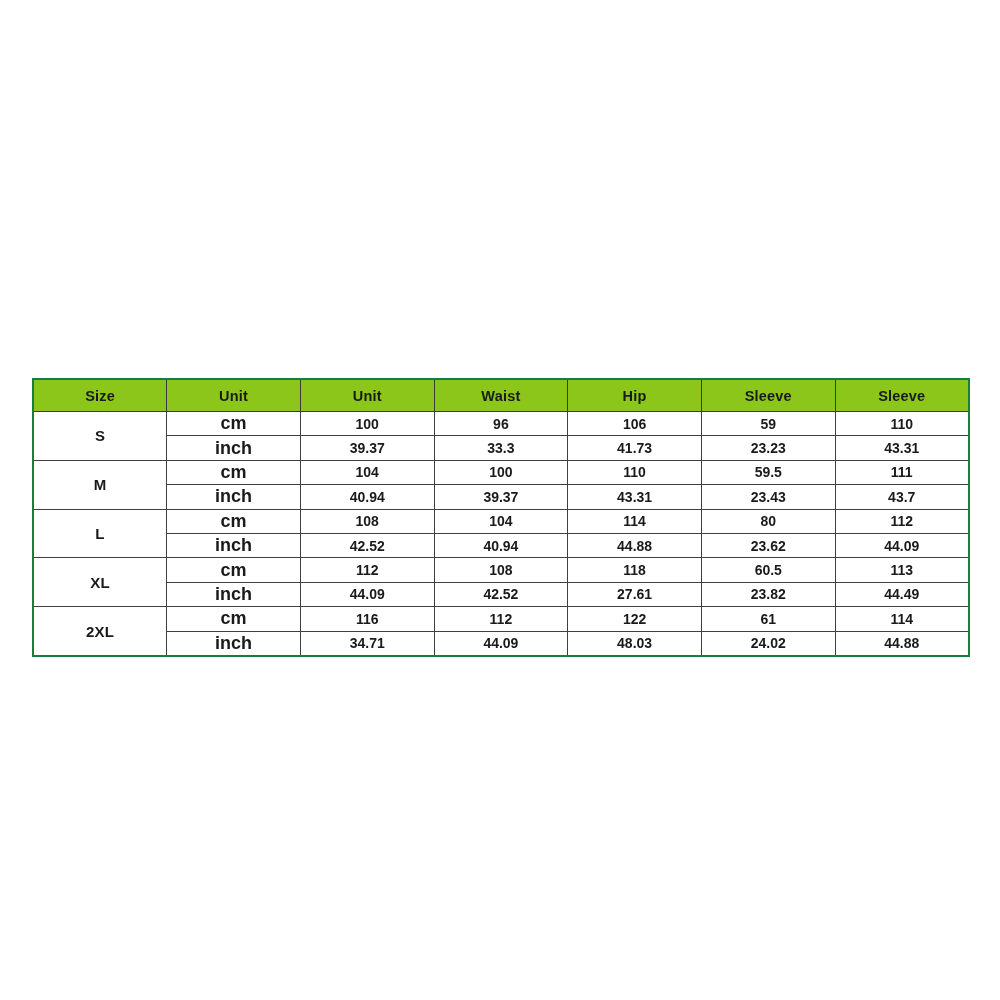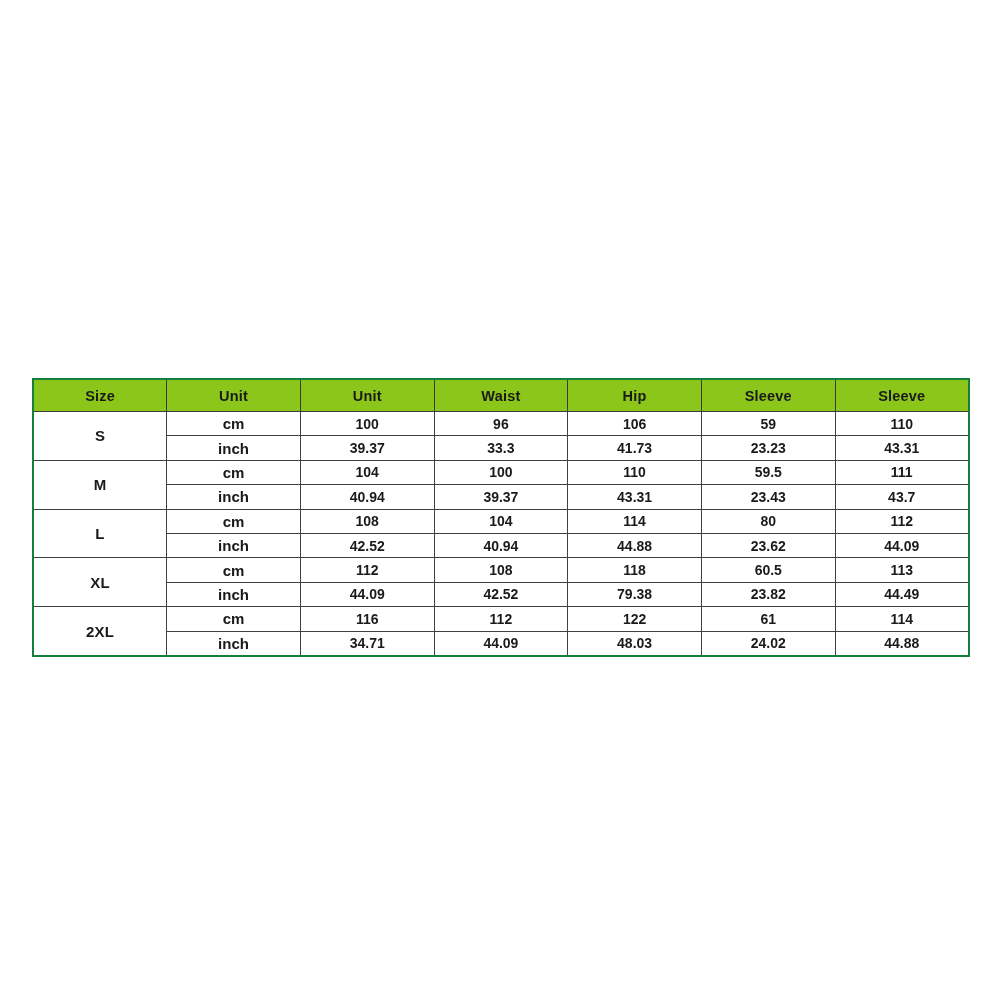--- a/index.html
+++ b/index.html
@@ -54,21 +54,21 @@
     font-size: 14px;
     background: #ffffff;
   }
 
   table.size-chart tbody td.size-cell {
     font-size: 15px;
     letter-spacing: 0.3px;
   }
 
   table.size-chart tbody td.unit-cell {
-    font-size: 15px;
+    font-size: 18px;
   }
 </style>
 </head>
 <body>
 
 <div id="size-chart-wrap">
   <table class="size-chart">
     <colgroup>
       <col>
         <col>
@@ -147,21 +147,21 @@
           <td>112</td>
           <td>108</td>
           <td>118</td>
           <td>60.5</td>
           <td>113</td>
         </tr>
         <tr>
           <td class="unit-cell">inch</td>
           <td>44.09</td>
           <td>42.52</td>
-          <td>79.38</td>
+          <td>27.61</td>
           <td>23.82</td>
           <td>44.49</td>
         </tr>
         <tr>
           <td class="size-cell" rowspan="2">2XL</td>
           <td class="unit-cell">cm</td>
           <td>116</td>
           <td>112</td>
           <td>122</td>
           <td>61</td>

